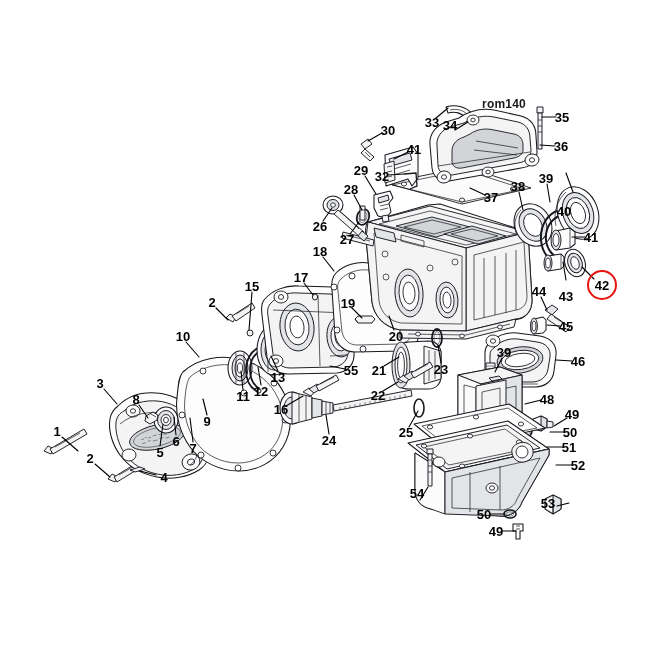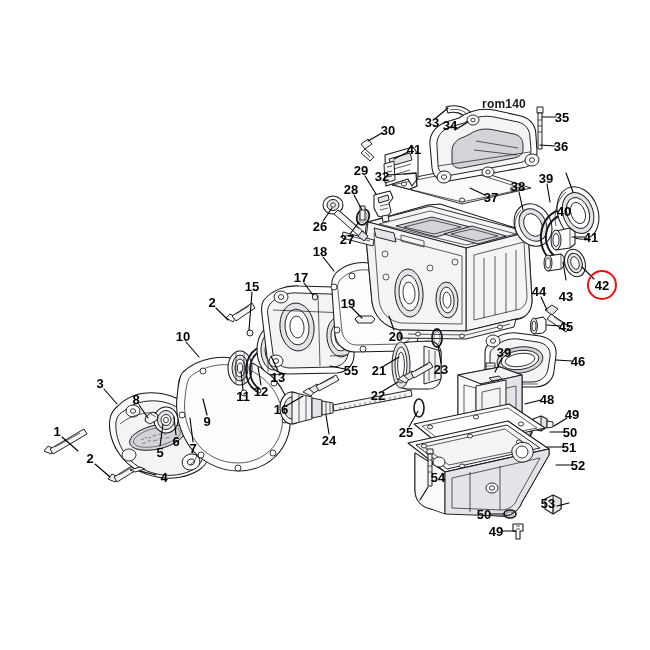--- a/index.html
+++ b/index.html
@@ -723,21 +723,21 @@
       <div class="callout" style="left: 539px; top: 291px;">44</div>
       <div class="callout" style="left: 566px; top: 326px;">45</div>
       <div class="callout" style="left: 578px; top: 361px;">46</div>
       <div class="callout" style="left: 504px; top: 352px;">39</div>
       <div class="callout" style="left: 547px; top: 399px;">48</div>
       <div class="callout" style="left: 572px; top: 414px;">49</div>
       <div class="callout" style="left: 570px; top: 432px;">50</div>
       <div class="callout" style="left: 569px; top: 447px;">51</div>
       <div class="callout" style="left: 578px; top: 465px;">52</div>
       <div class="callout" style="left: 548px; top: 503px;">53</div>
-      <div class="callout" style="left: 417px; top: 477px; margin-left: 21px;">54</div>
+      <div class="callout" style="left: 417px; top: 493px;">54</div>
       <div class="callout" style="left: 351px; top: 370px;">55</div>
       <div class="callout" style="left: 496px; top: 531px;">49</div>
       <div class="callout" style="left: 484px; top: 514px;">50</div>
     </div>
 
   <div class="watermark" id="watermark" style="left: 504px; top: 104px;">rom140</div>
 
 </div>
 
 </body></html>

